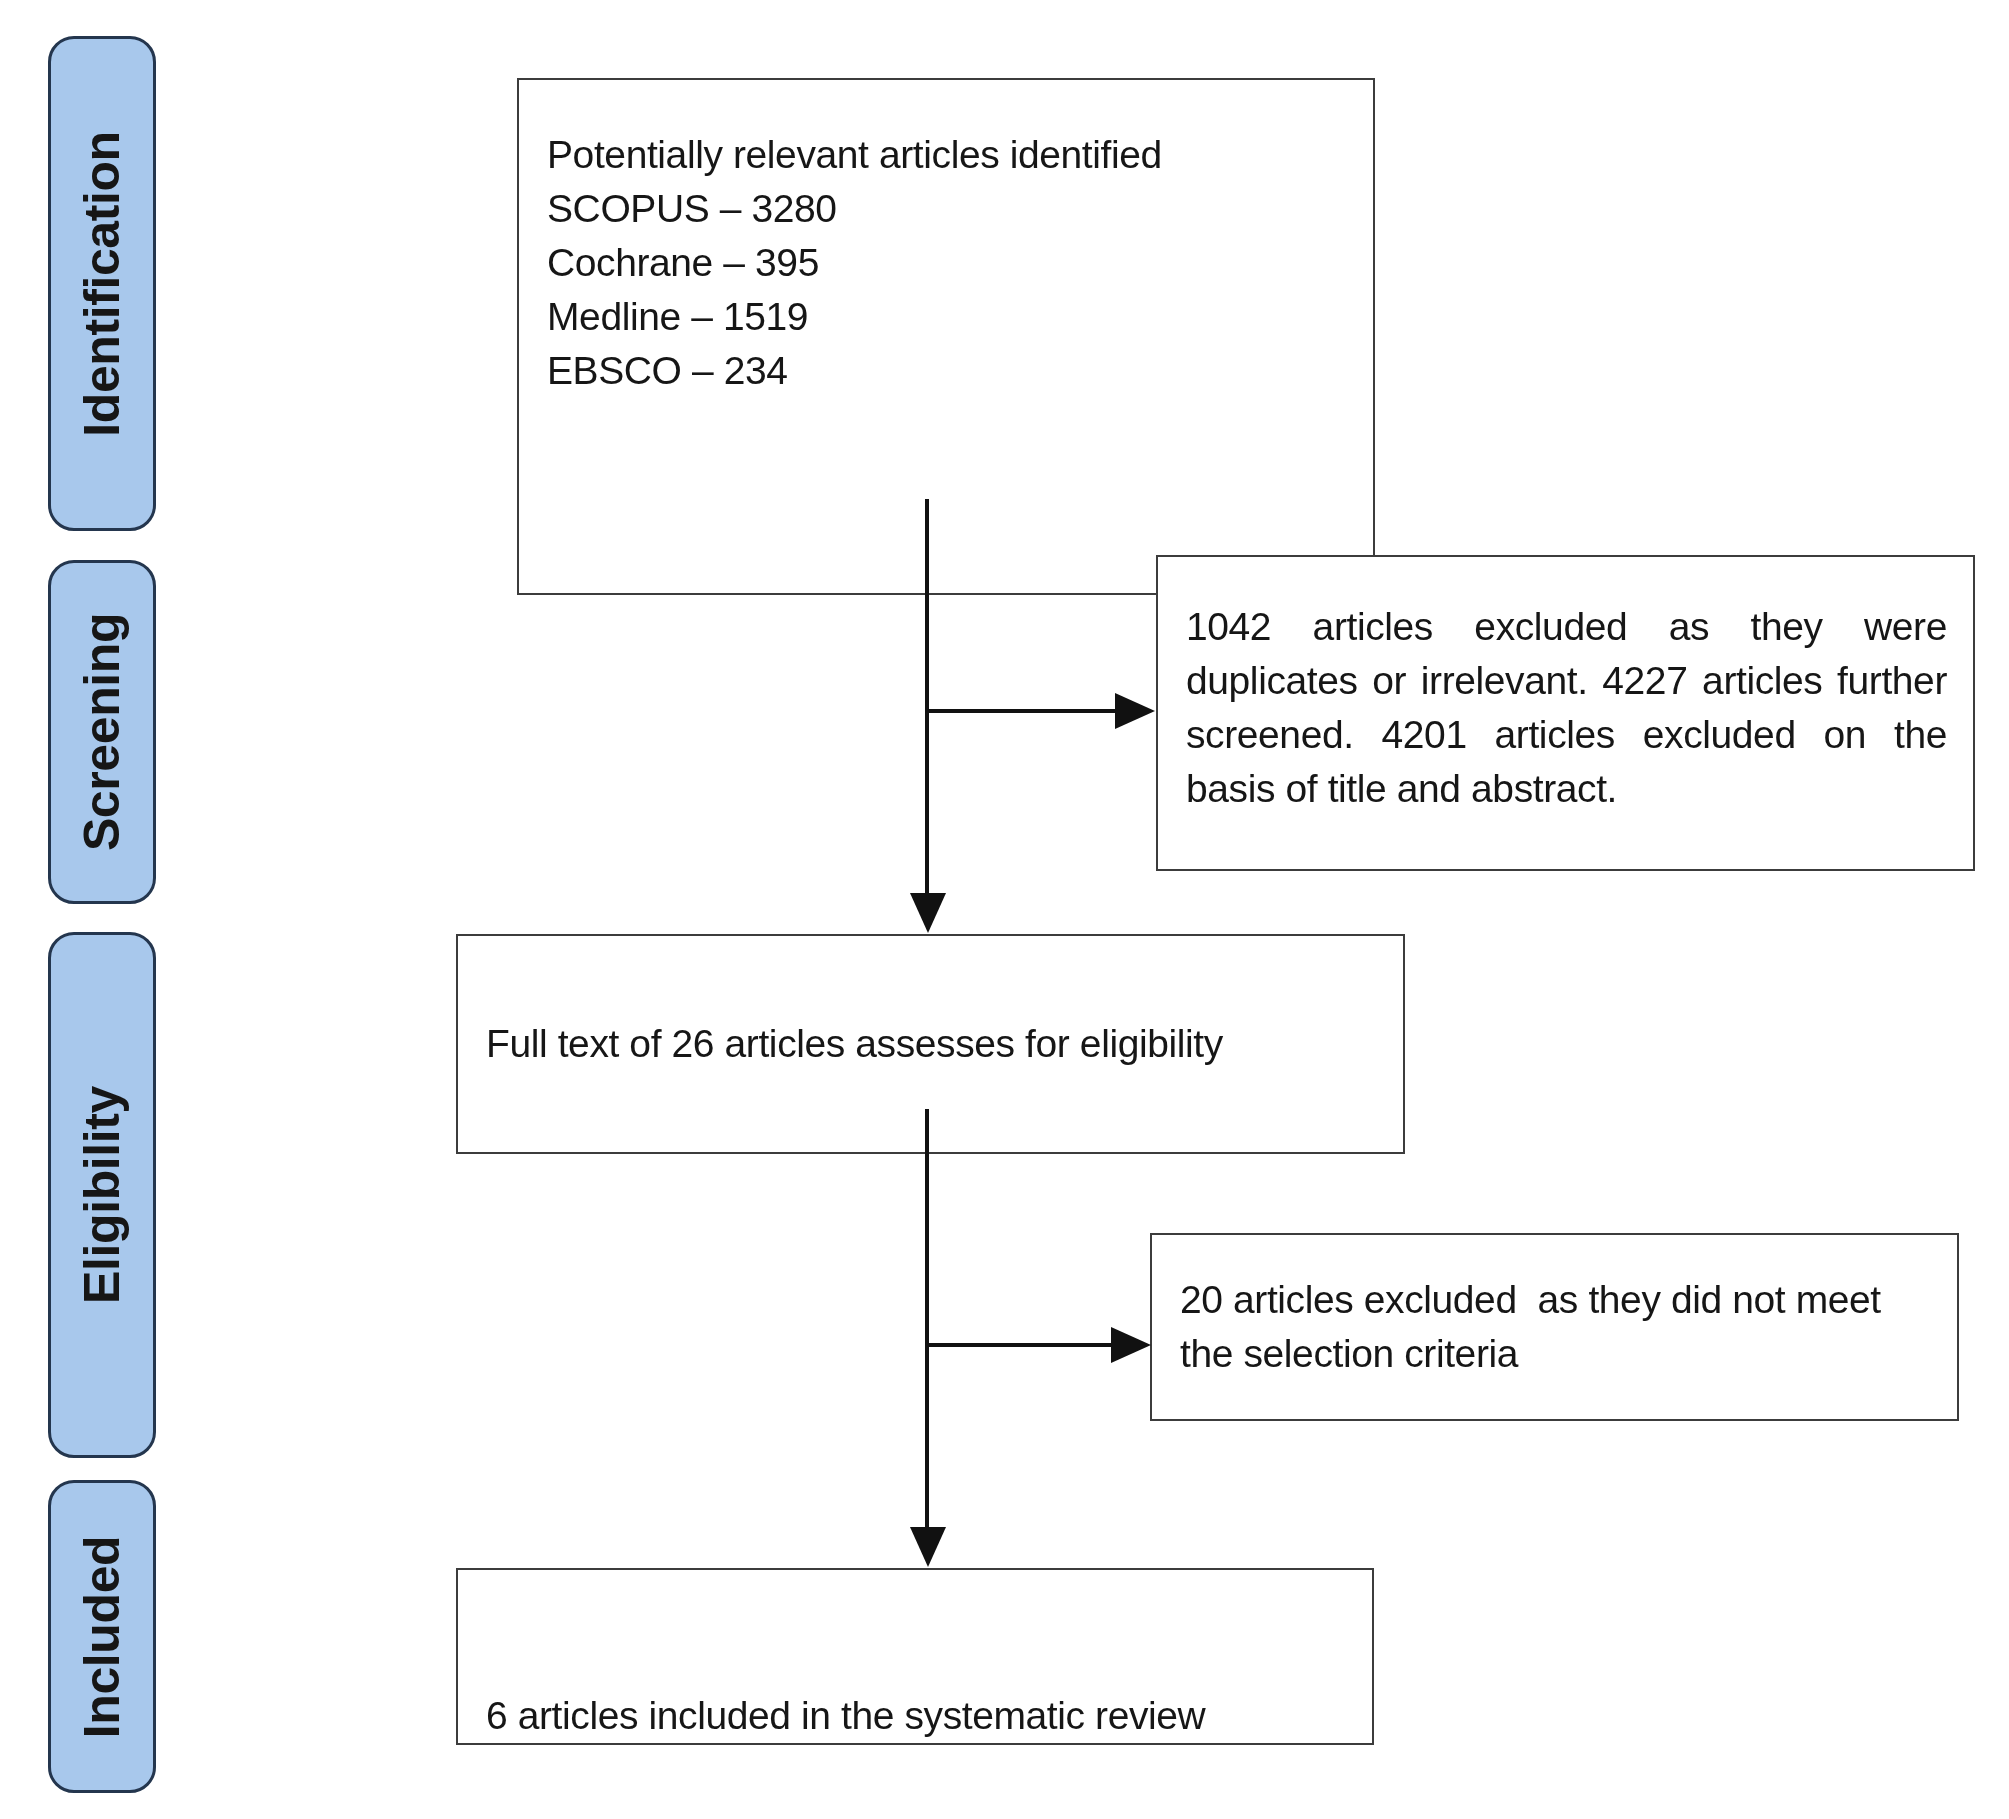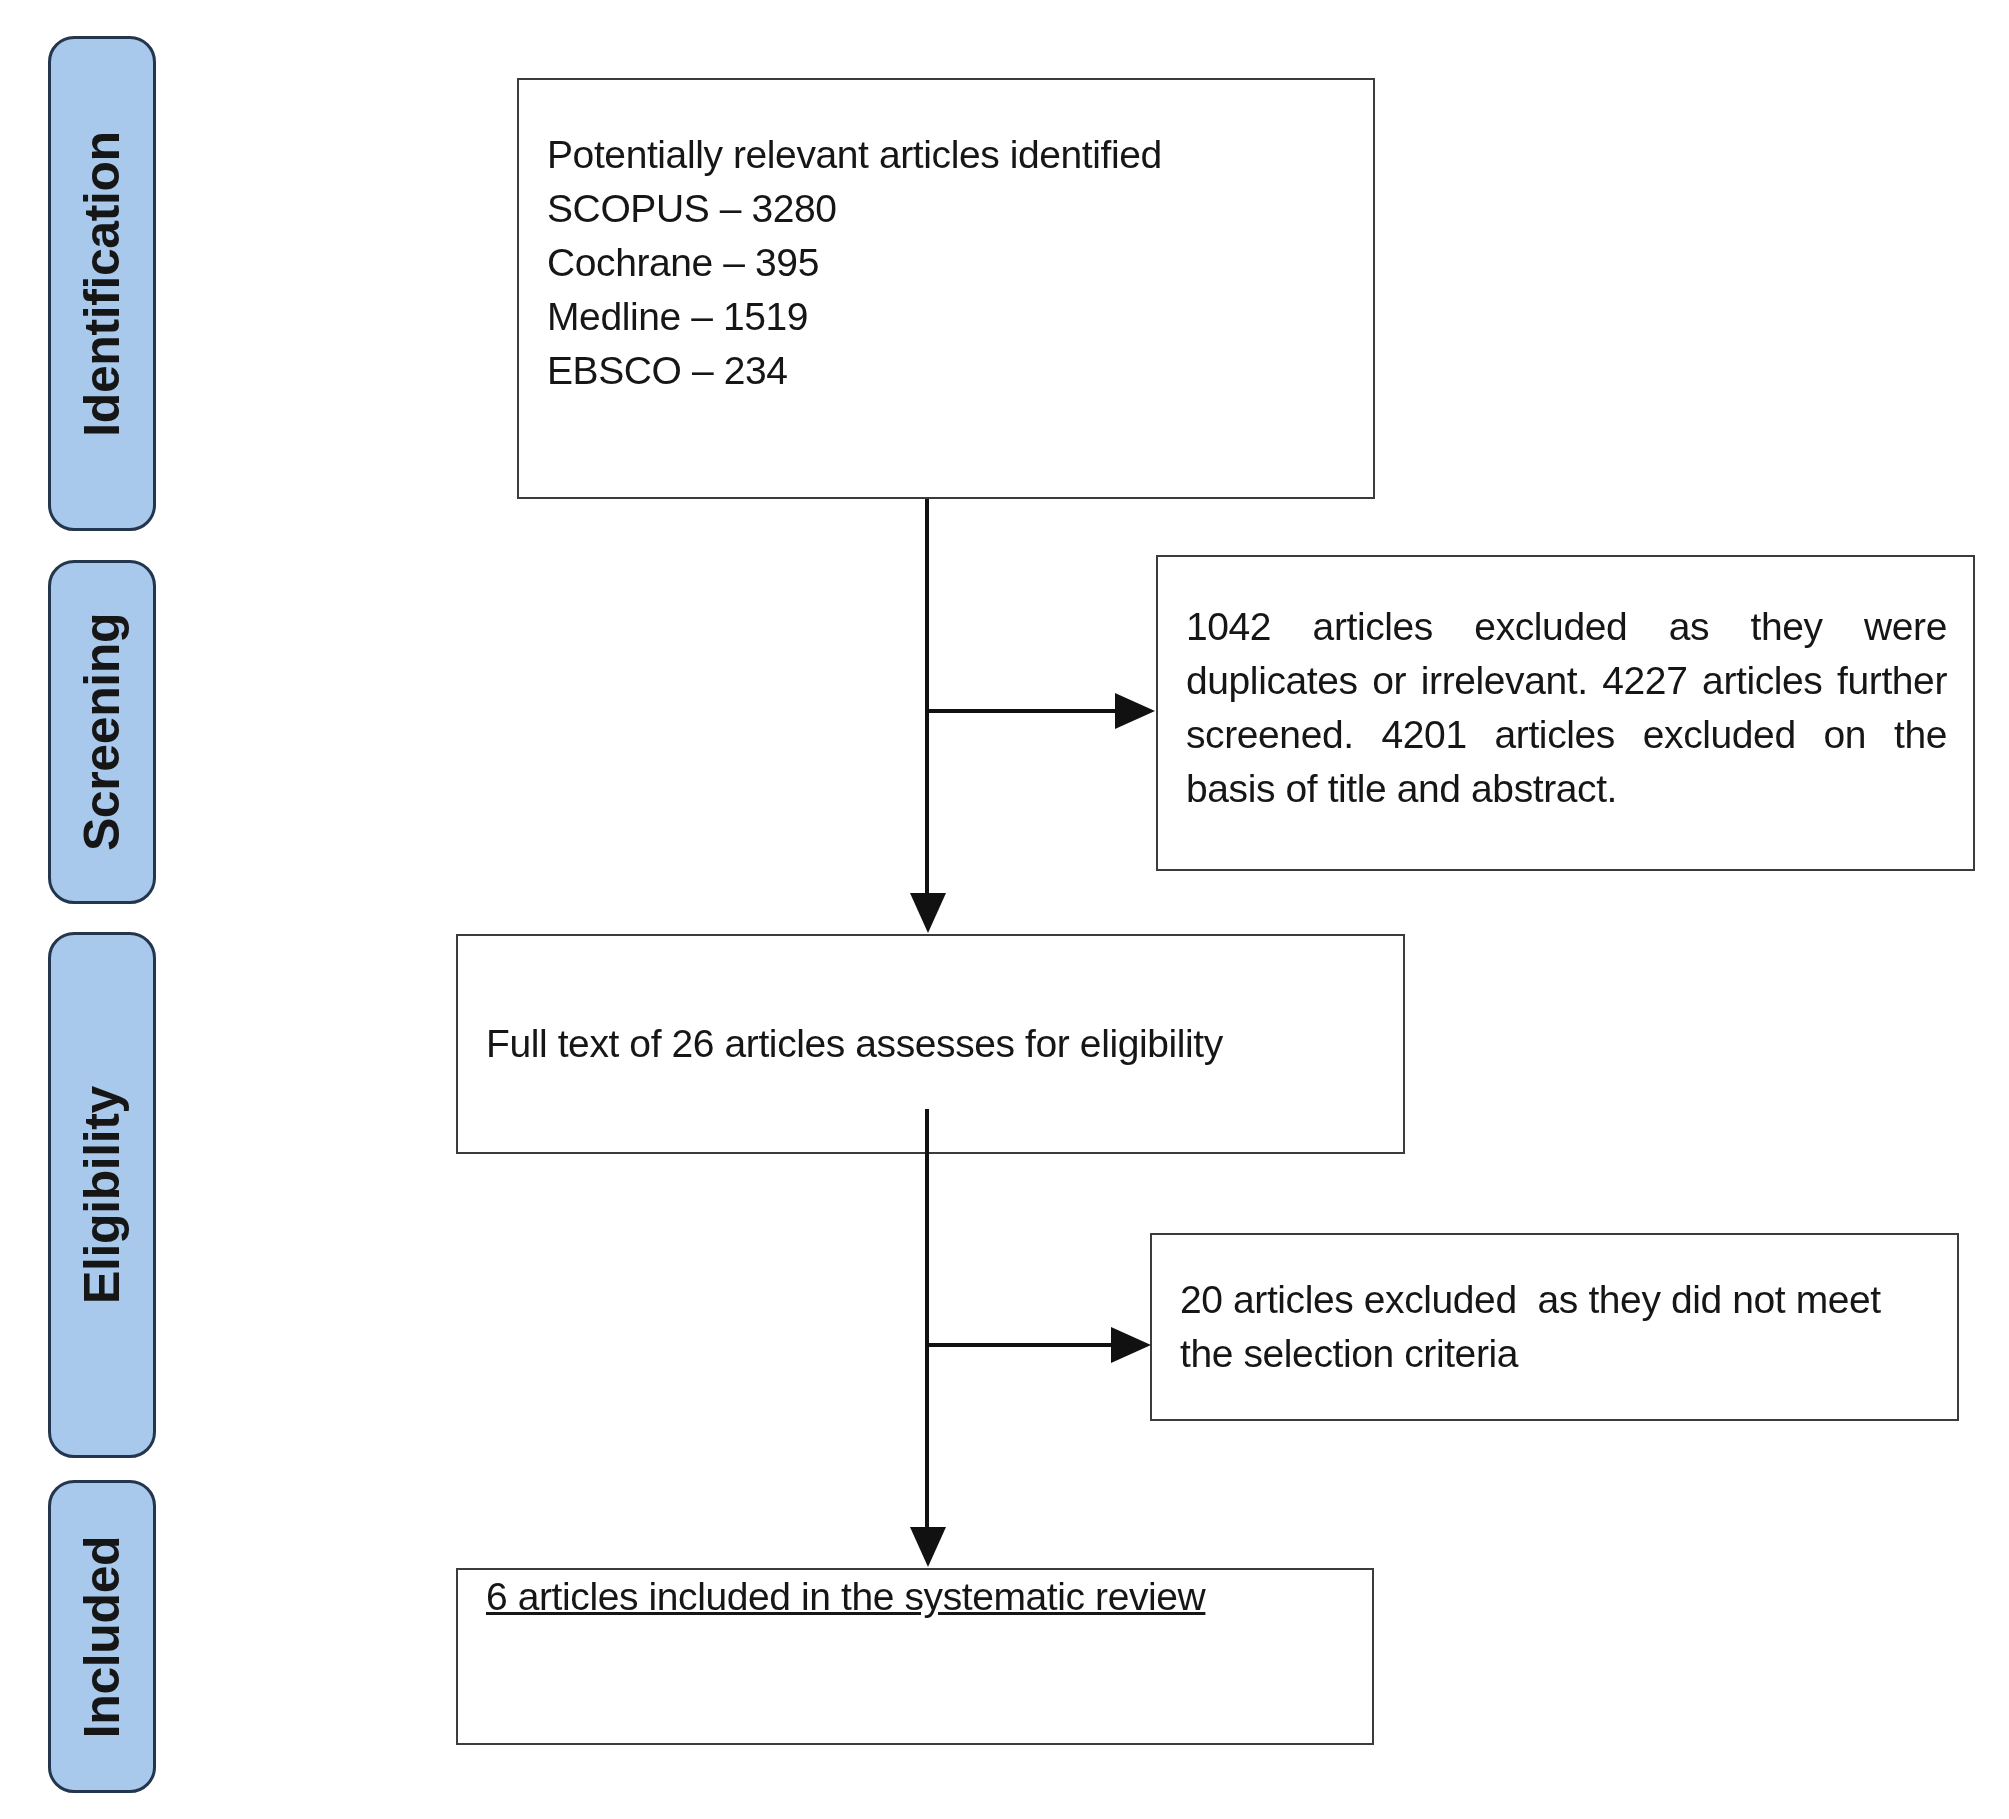--- a/index.html
+++ b/index.html
@@ -54,43 +54,42 @@
   .fbox {
     position: absolute;
     background: var(--background);
     border: 2.6px solid var(--box-border);
     font-size: 39px;
     line-height: 54px;
     letter-spacing: -0.4px;
     color: var(--text);
   }
   .box-identification {
-    left: 517px; top: 78px; width: 858px; height: 421px;
+    left: 517px; top: 78px; width: 858px; height: 517px;
     padding: 48px 26px 0 28px;
   }
   .box-screening-excluded {
     left: 1156px; top: 555px; width: 819px; height: 316px;
     padding: 43px 26px 0 28px;
     text-align: justify;
   }
   .box-eligibility {
     left: 456px; top: 934px; width: 949px; height: 220px;
     display: flex; align-items: center;
     padding: 0 17.3px 0 28px;
   }
   .box-eligibility-excluded {
     left: 1150px; top: 1233px; width: 809px; height: 188px;
     display: flex; flex-direction: column; justify-content: center;
     padding: 0 38px 0 28px;
   }
   .box-included {
     left: 456px; top: 1568px; width: 918px; height: 177px;
-    display: flex; align-items: flex-start;
+    display: flex; align-items: flex-end;
     padding: 0 17.3px 0 28px;
-    text-decoration: underline;
   }
   .prewrap { white-space: pre-wrap; }
 
   
   .line { position: absolute; background: var(--arrow); }
   .v-line { width: 4.3px; }
   .h-line { height: 4.3px; }
   .v1 { left: 925px; top: 499px;  height: 398px; }
   .v2 { left: 925px; top: 1109px; height: 420px; }
   .h1 { left: 925px; top: 709px;  width: 195px; }

